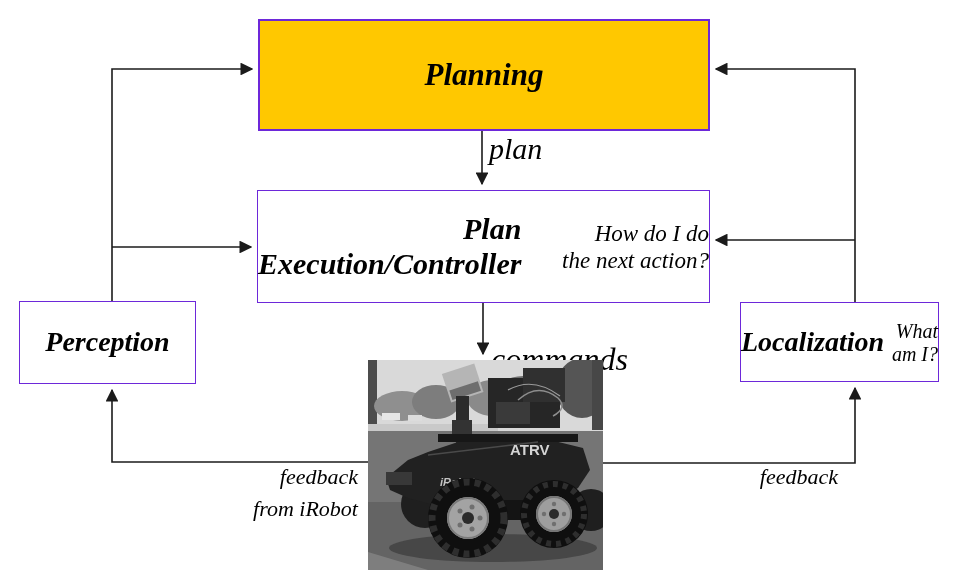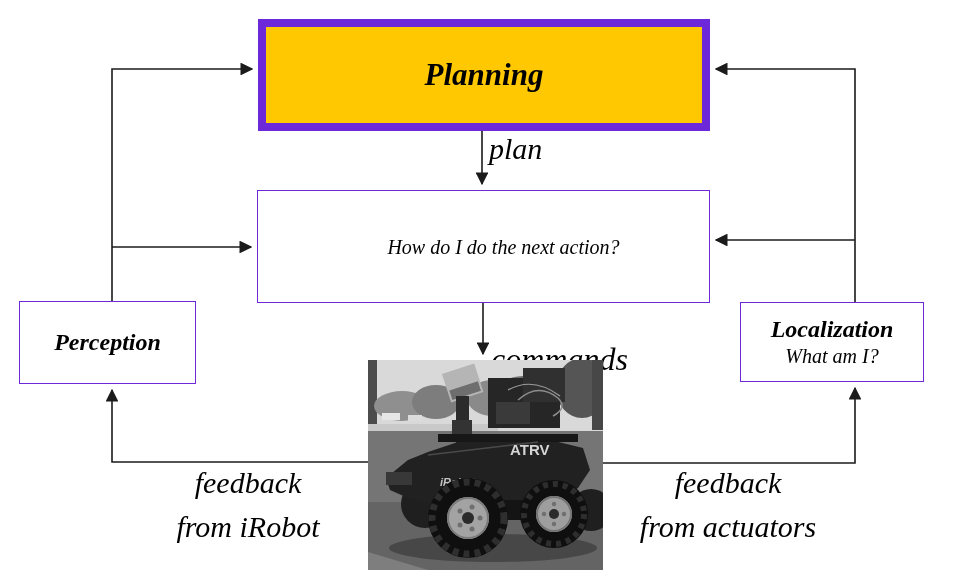--- a/index.html
+++ b/index.html
@@ -2,40 +2,40 @@
 <html><head>
 <meta charset="utf-8">
 <style>
   html,body{margin:0;padding:0;background:#ffffff;}
   .canvas{
     position:relative;width:954px;height:587px;background:#ffffff;overflow:hidden;
     font-family:"Liberation Serif","DejaVu Serif",serif;color:#000;
   }
   .wires{position:absolute;left:0;top:0;pointer-events:none;}
   .box{
-    position:absolute;display:flex;flex-direction:column;justify-content:center;align-items:center;
-    background:#ffffff;border:8px solid #6d28d9;box-sizing:border-box;text-align:center;line-height:1.15;
+    position:absolute;display:flex;justify-content:center;align-items:center;
+    background:#ffffff;border:2px solid #6d28d9;box-sizing:border-box;text-align:right;line-height:1.15;
   }
   .box .title{font-weight:bold;font-style:italic;}
   .box .subtitle{font-style:italic;margin-top:2px;}
   .box-planning{left:258px;top:19px;width:452px;height:112px;}
   .box-planning .title{font-size:31px;}
   .box-planning .subtitle{font-size:23px;}
   .box-planexec{left:257px;top:190px;width:453px;height:113px;border-width:1.5px;}
   .box-planexec .title{font-size:30px;}
-  .box-planexec .subtitle{font-size:20px;margin-left:40px;}
+  .box-planexec .subtitle{font-size:23px;margin-left:40px;}
   .box-side{border-width:1.5px;}
   .box-perception{left:19px;top:301px;width:177px;height:83px;}
-  .box-localization{left:740px;top:302px;width:184px;height:80px;}
-  .box-side .title{font-size:24px;}
+  .box-localization{left:740px;top:302px;width:199px;height:80px;}
+  .box-side .title{font-size:28px;}
   .box-side .subtitle{font-size:20px;}
   .edge-label{position:absolute;font-style:italic;white-space:nowrap;}
   .label-plan{left:489px;top:132px;font-size:30px;}
   .label-commands{left:491px;top:301px;font-size:32px;margin-top:40px;}
-  .feedback{position:absolute;width:220px;text-align:center;font-style:italic;font-size:30px;line-height:1.45;font-family:Liberation Serif, serif;}
+  .feedback{position:absolute;width:220px;text-align:right;font-style:italic;font-size:22px;line-height:1.45;font-family:Liberation Serif, serif;}
   .feedback-left{left:138px;top:461px;}
   .feedback-right{left:618px;top:461px;}
   .photo{position:absolute;left:368px;top:360px;width:235px;height:210px;}
 </style>
 </head>
 <body>
 
 <div class="canvas">
 
   <svg class="wires" width="954" height="587" viewBox="0 0 954 587">
@@ -54,20 +54,21 @@
       <path d="M368,462 L112,462 L112,390" marker-end="url(#arrow)"></path>
       <path d="M603,463 L855,463 L855,388" marker-end="url(#arrow)"></path>
     </g>
   </svg>
 
   <div class="box box-planning" style="background-color: rgb(255, 200, 0);">
     <div class="title">Planning</div>
   </div>
 
   <div class="box box-planexec">
+    <div class="title">Plan Execution/Controller</div>
     <div class="subtitle">How do I do the next action?</div>
   </div>
 
   <div class="box box-side box-perception">
     <div class="title">Perception</div>
   </div>
 
   <div class="box box-side box-localization">
     <div class="title">Localization</div>
     <div class="subtitle">What am I?</div>
@@ -76,21 +77,20 @@
   <div class="edge-label label-plan">plan</div>
   <div class="edge-label label-commands">commands</div>
 
   <div class="feedback feedback-left">
     <div>feedback</div>
     <div>from iRobot</div>
   </div>
 
   <div class="feedback feedback-right">
     <div>feedback</div>
-    <div>from actuators</div>
   </div>
 
   <svg class="photo" viewBox="0 0 235 210">
 
     <rect x="0" y="0" width="235" height="72" fill="#d9d9d9"></rect>
 
     <rect x="0" y="0" width="9" height="68" fill="#4c4c4c"></rect>
 
     <ellipse cx="34" cy="46" rx="28" ry="15" fill="#8f8f8f"></ellipse>
     <ellipse cx="68" cy="42" rx="24" ry="17" fill="#7d7d7d"></ellipse>

